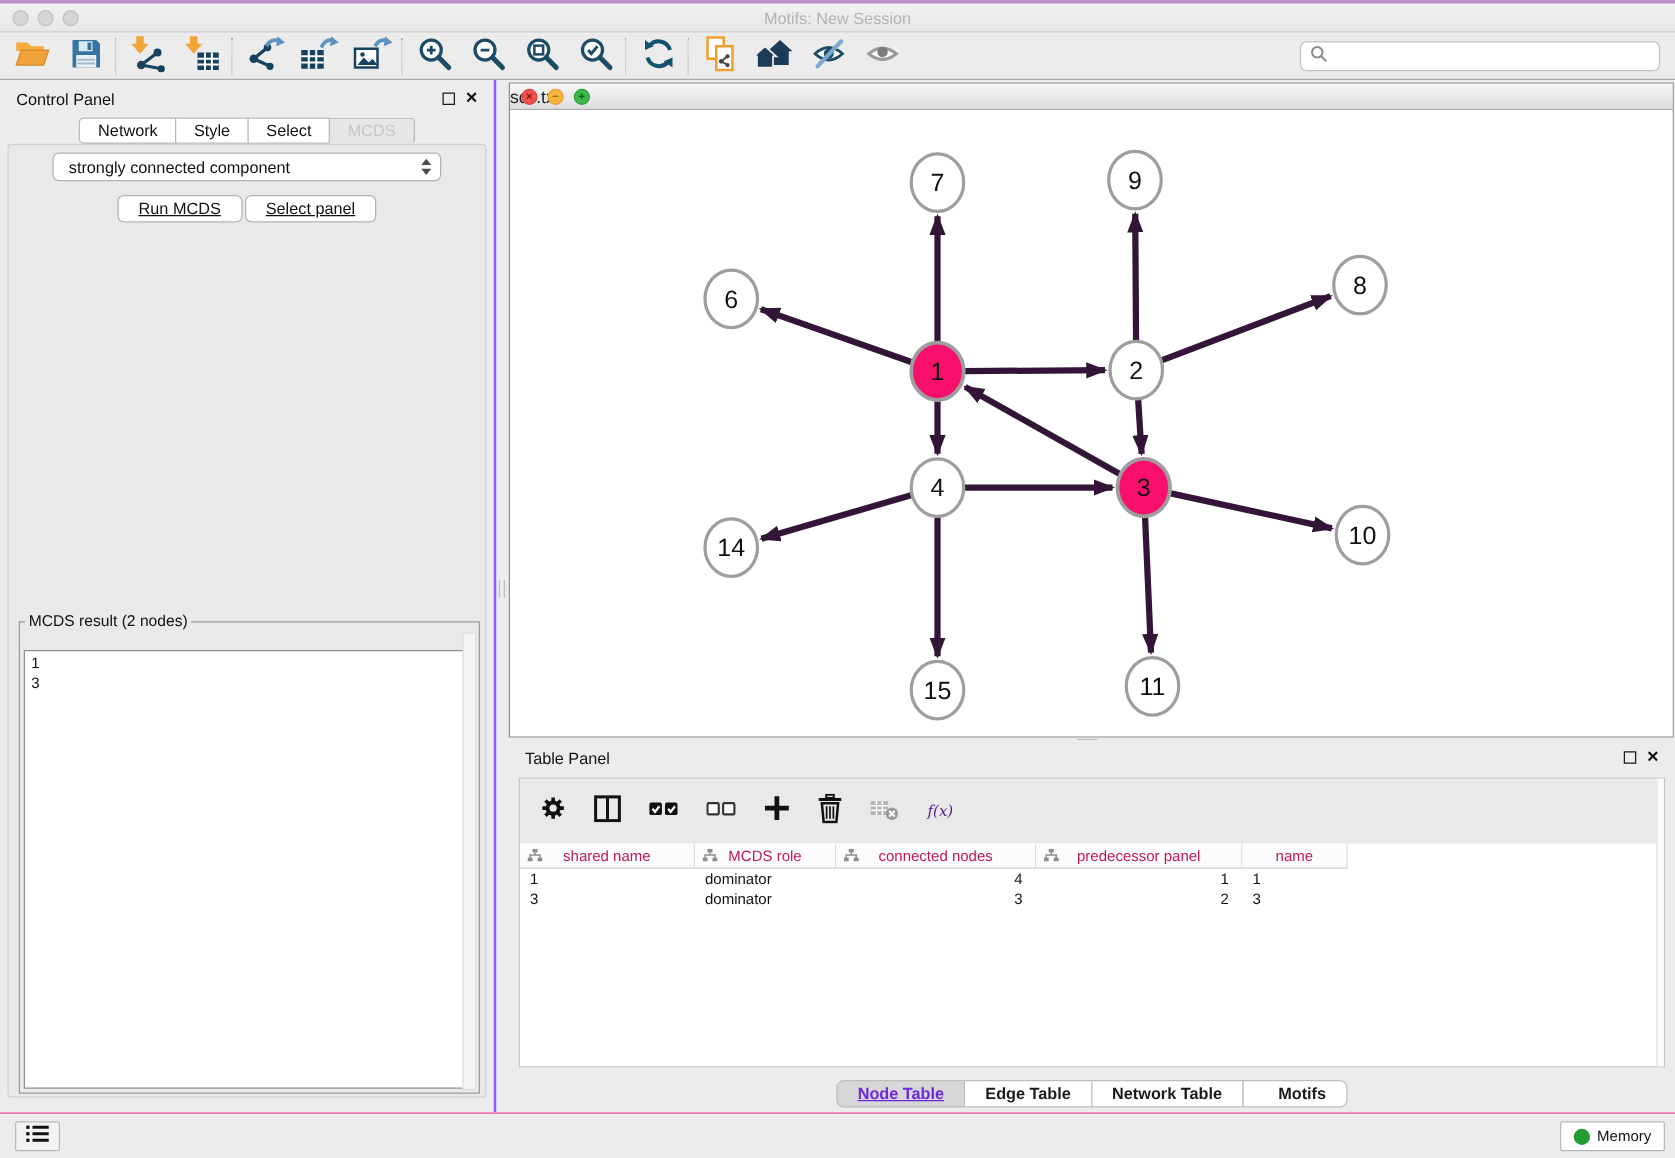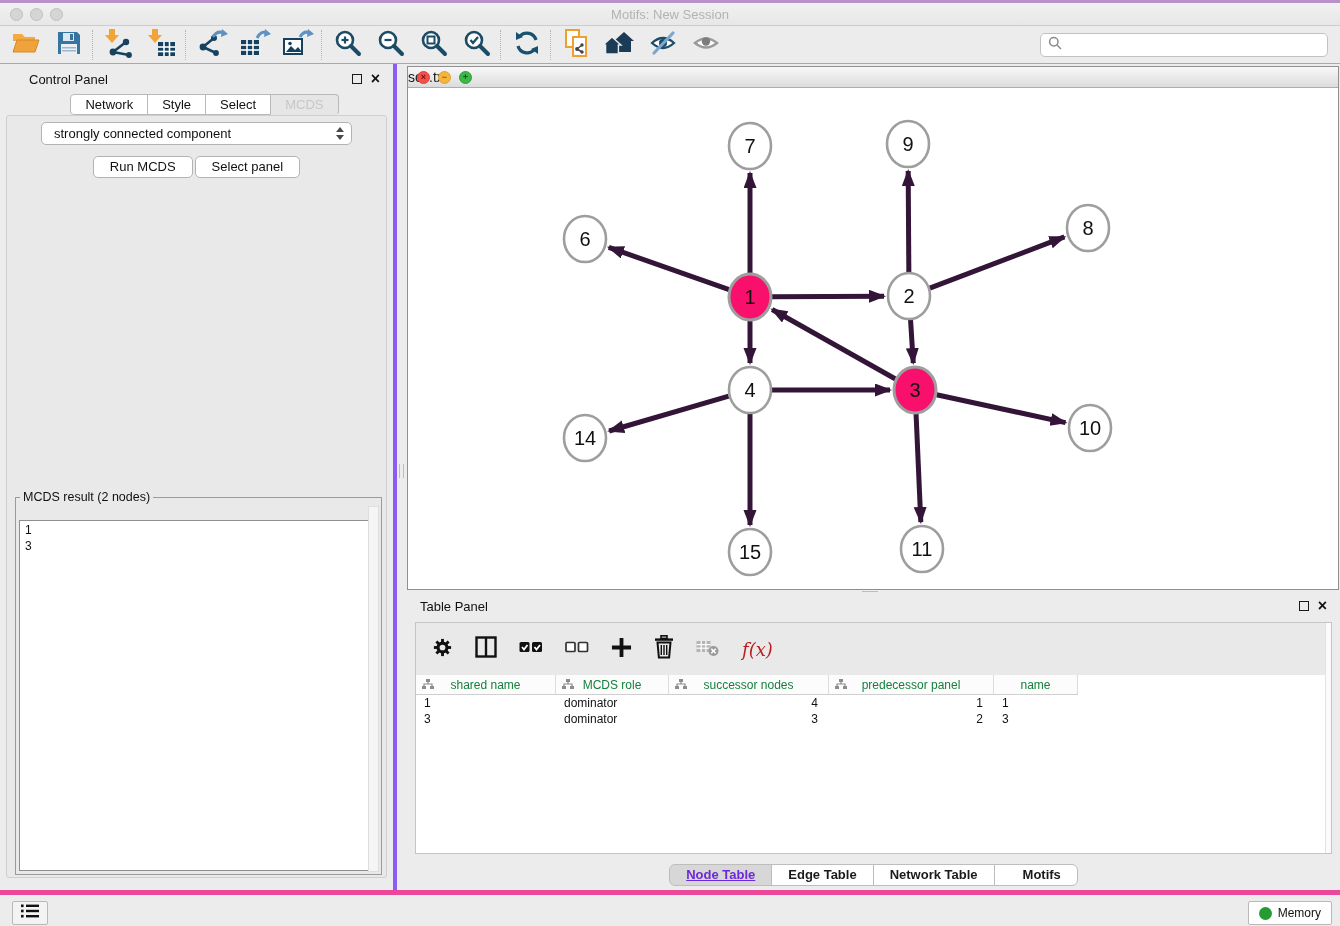--- a/index.html
+++ b/index.html
@@ -28,21 +28,21 @@
   }
   .tbtn { width:43px; height:34px; display:flex; align-items:center; justify-content:center; }
   .tsep { width:3px; height:30px; border-left:1px dotted #b3b3b3; margin:0 2px; }
   #search-box {
     position:absolute; right:12px; top:6px; width:288px; height:24px;
     background:#fff; border:1px solid #c2c2c2; border-radius:5px;
     display:flex; align-items:center; padding:0 7px; gap:5px;
   }
   #search-box input { border:none; outline:none; flex:1; font-size:12px; font-family:"Liberation Sans",sans-serif; background:transparent; }
   
-  #left-panel { position:absolute; left:0; top:64px; width:397px; height:826px; border-right:4px solid #8b5cf6;padding-left:16px; }
+  #left-panel { position:absolute; left:0; top:64px; width:397px; height:826px; border-right:2px solid #8b5cf6; }
   .cp-header { height:30px; display:flex; align-items:center; padding:0 13px; }
   .panel-title { font-size:13px; color:#111; }
   .hdr-icons { margin-left:auto; display:flex; align-items:center; gap:9px; }
   .float-icon { width:10px; height:10px; border:1.6px solid #1a1a1a; display:inline-block; }
   .close-icon { font-size:16px; font-weight:bold; color:#111; line-height:10px; }
   .cp-tabs { position:relative; z-index:2; display:flex; justify-content:center; margin-bottom:-1px; }
   .cp-tab {
     height:21px; line-height:19px; padding:0 14px; background:#fff;
     border:1px solid #b9b9b9; margin-left:-1px; font-size:13px; color:#111;
   }
@@ -55,21 +55,21 @@
   }
   .opt-label { margin-top:22px; text-align:center; font-size:13px; }
   .criterion {
     position:relative; width:311px; height:23px; margin:6px auto 0;
     background:#fff; border:1px solid #b3b3b3; border-radius:5px;
     display:flex; align-items:center; padding-left:12px; font-size:13px;
   }
   .stepper { position:absolute; right:7px; top:4px; display:flex; flex-direction:column; gap:3px; }
   .tri-up { width:0; height:0; border-left:4.5px solid transparent; border-right:4.5px solid transparent; border-bottom:5px solid #4a4a4a; }
   .tri-down { width:0; height:0; border-left:4.5px solid transparent; border-right:4.5px solid transparent; border-top:5px solid #4a4a4a; }
-  .btn-row { display:flex; justify-content:center; gap:2px; margin-top:11px; }
+  .btn-row { display:flex; justify-content:center; gap:2px; margin-top:11px;text-decoration:underline; }
   .mac-btn {
     height:22px; line-height:20px; padding:0 16px; background:#fff;
     border:1px solid #b3b3b3; border-radius:5px; font-size:13px; color:#111;
   }
   fieldset.result-box {
     position:absolute; left:8px; right:4px; top:374px; bottom:2px;
     border:1px solid #9b9b9b; padding:2px; background:transparent;
   }
   fieldset.result-box legend { font-size:12.5px; padding:0 3px; margin-left:2px; color:#111; }
   .result-area {
@@ -100,39 +100,39 @@
   .nw-title { position:absolute; left:0; right:0; top:0; height:21px; line-height:21px; text-align:left; font-size:14px; color:#1a1a1a; }
   .nw-canvas { position:absolute; left:0; top:22px; right:0; bottom:0; background:#fff; }
   
   #table-panel { position:absolute; left:407px; top:592px; width:933px; height:298px; }
   .tp-header { height:28px; display:flex; align-items:center; padding:0 13px; }
   .tp-container {
     position:absolute; left:8px; right:8px; top:30px; height:232px;
     background:#fff; border:1px solid #c5c5c5;
   }
   .tp-toolbar { height:52px; background:#e9e9e9; display:flex; align-items:center; padding-left:16px; gap:22px; }
-  .tp-fx { font-family:"DejaVu Serif", serif; font-style:italic; font-size:18px; color:#b91c1c; }
+  .tp-fx { font-family:"DejaVu Serif", serif; font-style:italic; font-size:12px; color:#4c1d95; }
   .tp-table { position:relative; background:#fff; }
   .tr { display:flex; }
   .th {
     position:relative; height:20px; border-right:1px solid #dcdcdc; border-bottom:1px solid #cfcfcf;
-    display:flex; align-items:center; justify-content:center; font-size:12px; color:#15803d; background:#fcfcfc;
+    display:flex; align-items:center; justify-content:center; font-size:12px; color:#be185d; background:#fcfcfc;
   }
   .th .tree { position:absolute; left:6px; top:4px; }
   .td { height:16px; line-height:16px; font-size:12px; color:#111; }
   .td.left { text-align:left; padding-left:8px; }
   .td.right { text-align:right; padding-right:11px; }
   .tp-scroll-line { position:absolute; right:0; top:0; bottom:0; width:6px; background:#fbfbfb; border-left:1px solid #e3e3e3; }
   .tp-tabs { position:absolute; left:0; right:0; bottom:4px; display:flex; justify-content:center; }
   .tp-tab { height:22px; line-height:20px; padding:0 16px; background:#fff; border:1px solid #bdbdbd; margin-left:-1px; font-size:13px; font-weight:bold; color:#1a1a1a; }
   .tp-tab:first-child { border-radius:6px 0 0 6px; margin-left:0; }
   .tp-tab:last-child { border-radius:0 6px 6px 0;padding-left:28px; }
   .tp-tab.active { background:#d7d7d7; color:#6d28d9;text-decoration:underline; }
   
-  #status-bar { position:absolute; left:0; right:0; bottom:0; height:36px; border-top:5px solid #ec4899; background:#ececec; }
+  #status-bar { position:absolute; left:0; right:0; bottom:0; height:36px; border-top:1px solid #ec4899; background:#ececec; }
   #taskmgr-btn { position:absolute; left:12px; top:6px; width:36px; height:24px; background:#f3f3f3; border:1px solid #b9b9b9; border-radius:2px;
     display:flex; align-items:center; justify-content:center; }
   #memory-btn { position:absolute; right:8px; top:6px; height:24px; padding:0 10px; background:#fff; border:1px solid #b9b9b9; border-radius:2px;
     display:flex; align-items:center; gap:6px; }
   .mem-dot { width:13px; height:13px; border-radius:50%; background:#259b33; }
   .mem-label { font-size:12px; color:#111; }
 </style>
 </head>
 <body>
 
@@ -537,21 +537,21 @@
             </svg>
             <span>MCDS role</span>
           </div>
           <div class="th" style="width: 160px;">
             <svg class="tree" width="12" height="12" viewBox="0 0 12 12">
               <rect x="4" y="0" width="4" height="3" fill="#8c8c8c"></rect>
               <path d="M6 3 v2 M2 7 V5 h8 v2" stroke="#8c8c8c" fill="none" stroke-width="1.2"></path>
               <rect x="0" y="7" width="4" height="3" fill="#8c8c8c"></rect>
               <rect x="8" y="7" width="4" height="3" fill="#8c8c8c"></rect>
             </svg>
-            <span>successor nodes</span>
+            <span>connected nodes</span>
           </div>
           <div class="th" style="width: 165px;">
             <svg class="tree" width="12" height="12" viewBox="0 0 12 12">
               <rect x="4" y="0" width="4" height="3" fill="#8c8c8c"></rect>
               <path d="M6 3 v2 M2 7 V5 h8 v2" stroke="#8c8c8c" fill="none" stroke-width="1.2"></path>
               <rect x="0" y="7" width="4" height="3" fill="#8c8c8c"></rect>
               <rect x="8" y="7" width="4" height="3" fill="#8c8c8c"></rect>
             </svg>
             <span>predecessor panel</span>
           </div>

